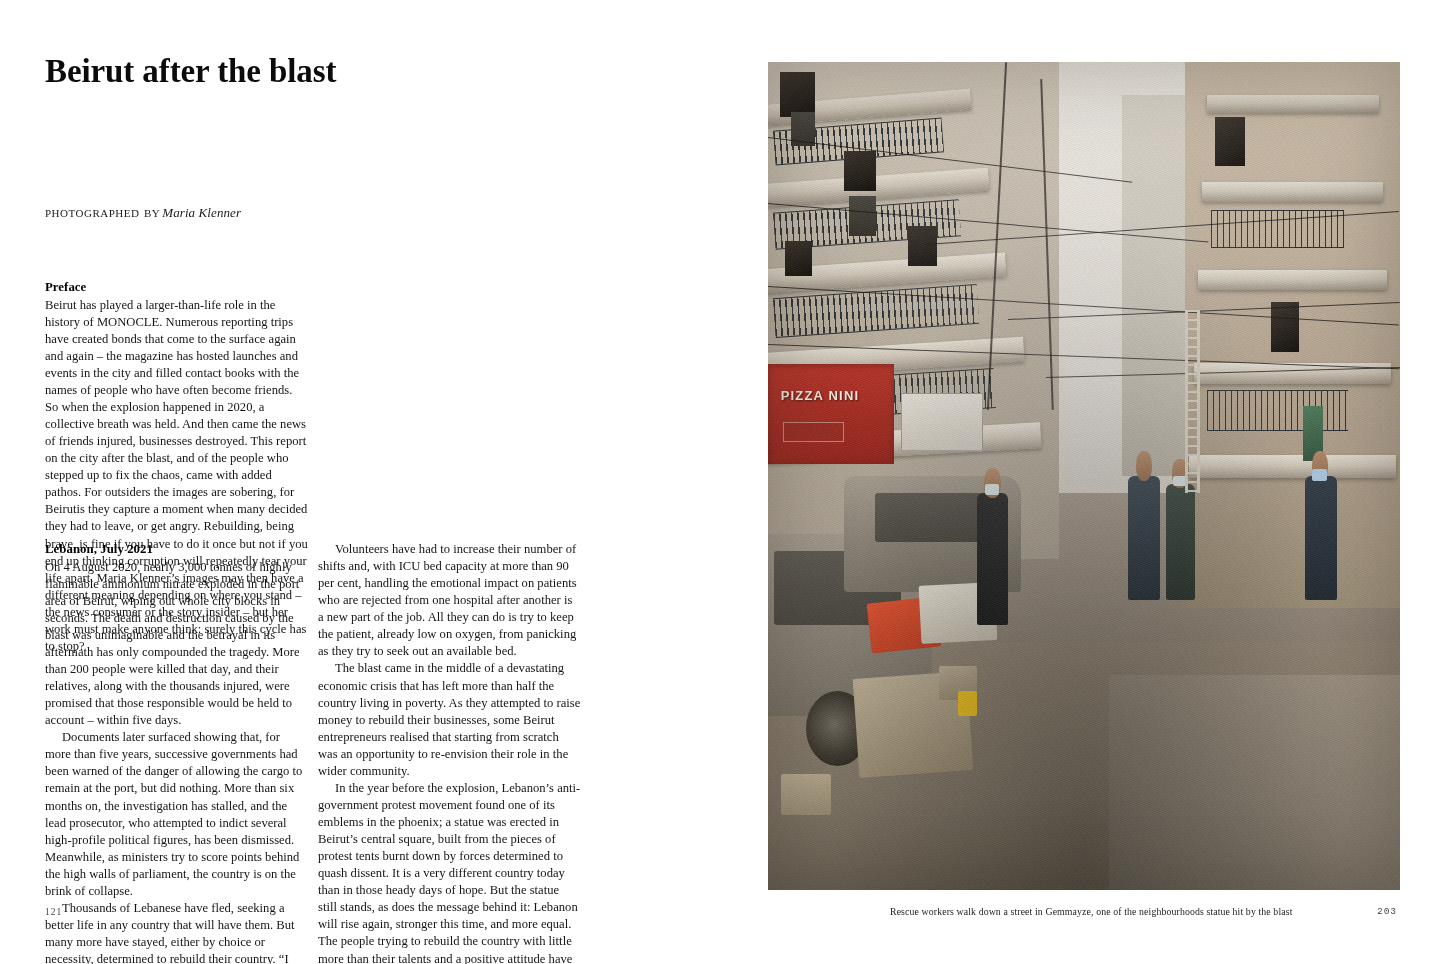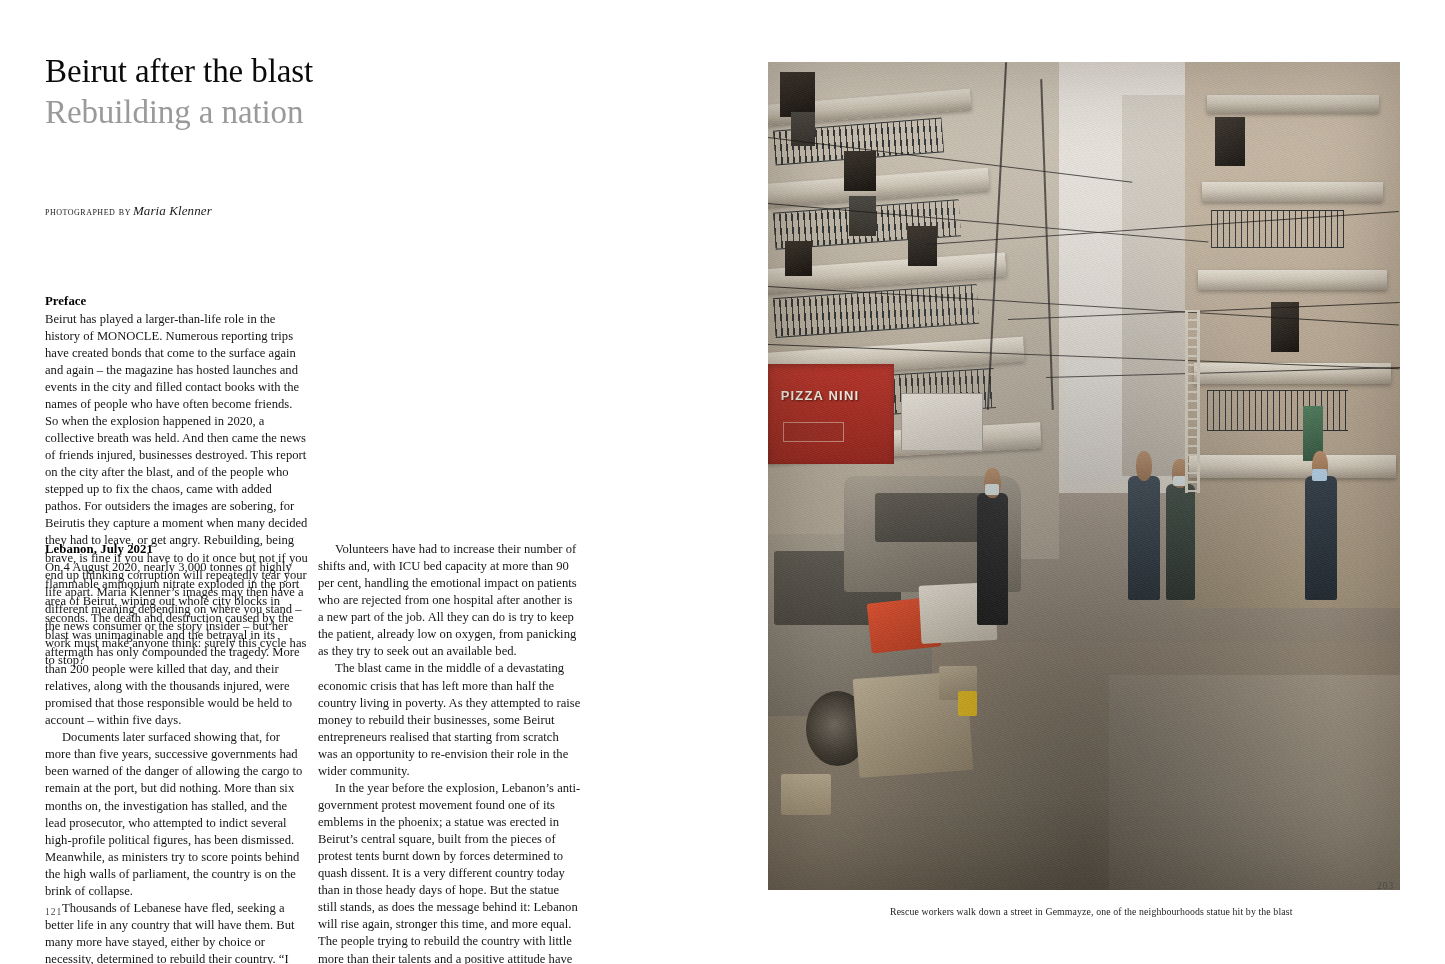--- a/index.html
+++ b/index.html
@@ -29,21 +29,21 @@
   .headline-block {
     position: absolute;
     left: 45px;
     top: 52px;
     width: 560px;
   }
 
   .headline-main {
     font-family: "Liberation Serif", serif;
     font-size: 33px;
-    font-weight: 400;
+    font-weight: 700;
     color: #0b0b0b;
     letter-spacing: -0.1px;
     line-height: 1.18;
   }
 
   .headline-sub {
     font-family: "Liberation Serif", serif;
     font-size: 33px;
     font-weight: 400;
     color: #9a9a9a;
@@ -57,37 +57,36 @@
     left: 45px;
     top: 203px;
     font-size: 11.5px;
     color: #1a1a1a;
     letter-spacing: 0.35px;
     white-space: nowrap;
   }
   .credit-label {
     font-variant: small-caps;
     text-transform: lowercase;
-    font-size: 12px;
+    font-size: 16px;
     letter-spacing: 0.5px;
   }
   .credit-name {
     font-style: italic;
     font-size: 13px;
     letter-spacing: 0.1px;
     margin-left: 2px;
   }
 
   
   .preface {
     position: absolute;
     left: 45px;
     top: 279px;
     width: 263px;
-    margin-top: 14px;
   }
   .section-head {
     font-size: 12.8px;
     font-weight: bold;
     color: #000;
     line-height: 1.38;
     margin-bottom: 0px;
     letter-spacing: 0.05px;
   }
   .body-text {
@@ -403,36 +402,36 @@
     left: 168px;
     top: 906px;
     font-size: 9.8px;
     color: #1c1c1c;
     letter-spacing: 0.12px;
     white-space: nowrap;
   }
   .folio-right {
     position: absolute;
     left: 655px;
-    top: 880px;
+    top: 906px;
     font-size: 9.6px;
     letter-spacing: 0.9px;
     color: #4a4a4a;
+    font-family: Liberation Mono, monospace;
   }
 </style>
 </head>
 <body>
 
 <div class="spread">
 
   <div class="page-left">
 
     <div class="headline-block">
       <div class="headline-main">Beirut after the blast</div>
-      <div class="headline-sub">Rebuilding a nation</div>
     </div>
 
     <div class="credit-line">
       <span class="credit-label">PHOTOGRAPHED BY</span><span class="credit-name">Maria Klenner</span>
     </div>
 
     <div class="preface">
       <div class="section-head">Preface</div>
       <div class="body-text">
         <p>Beirut has played a larger-than-life role in the history of MONOCLE. Numerous reporting trips have created bonds that come to the surface again and again – the magazine has hosted launches and events in the city and filled contact books with the names of people who have often become friends. So when the explosion happened in 2020, a collective breath was held. And then came the news of friends injured, businesses destroyed. This report on the city after the blast, and of the people who stepped up to fix the chaos, came with added pathos. For outsiders the images are sobering, for Beirutis they capture a moment when many decided they had to leave, or get angry. Rebuilding, being brave, is fine if you have to do it once but not if you end up thinking corruption will repeatedly tear your life apart. Maria Klenner’s images may then have a different meaning depending on where you stand – the news consumer or the story insider – but her work must make anyone think: surely this cycle has to stop?</p>

